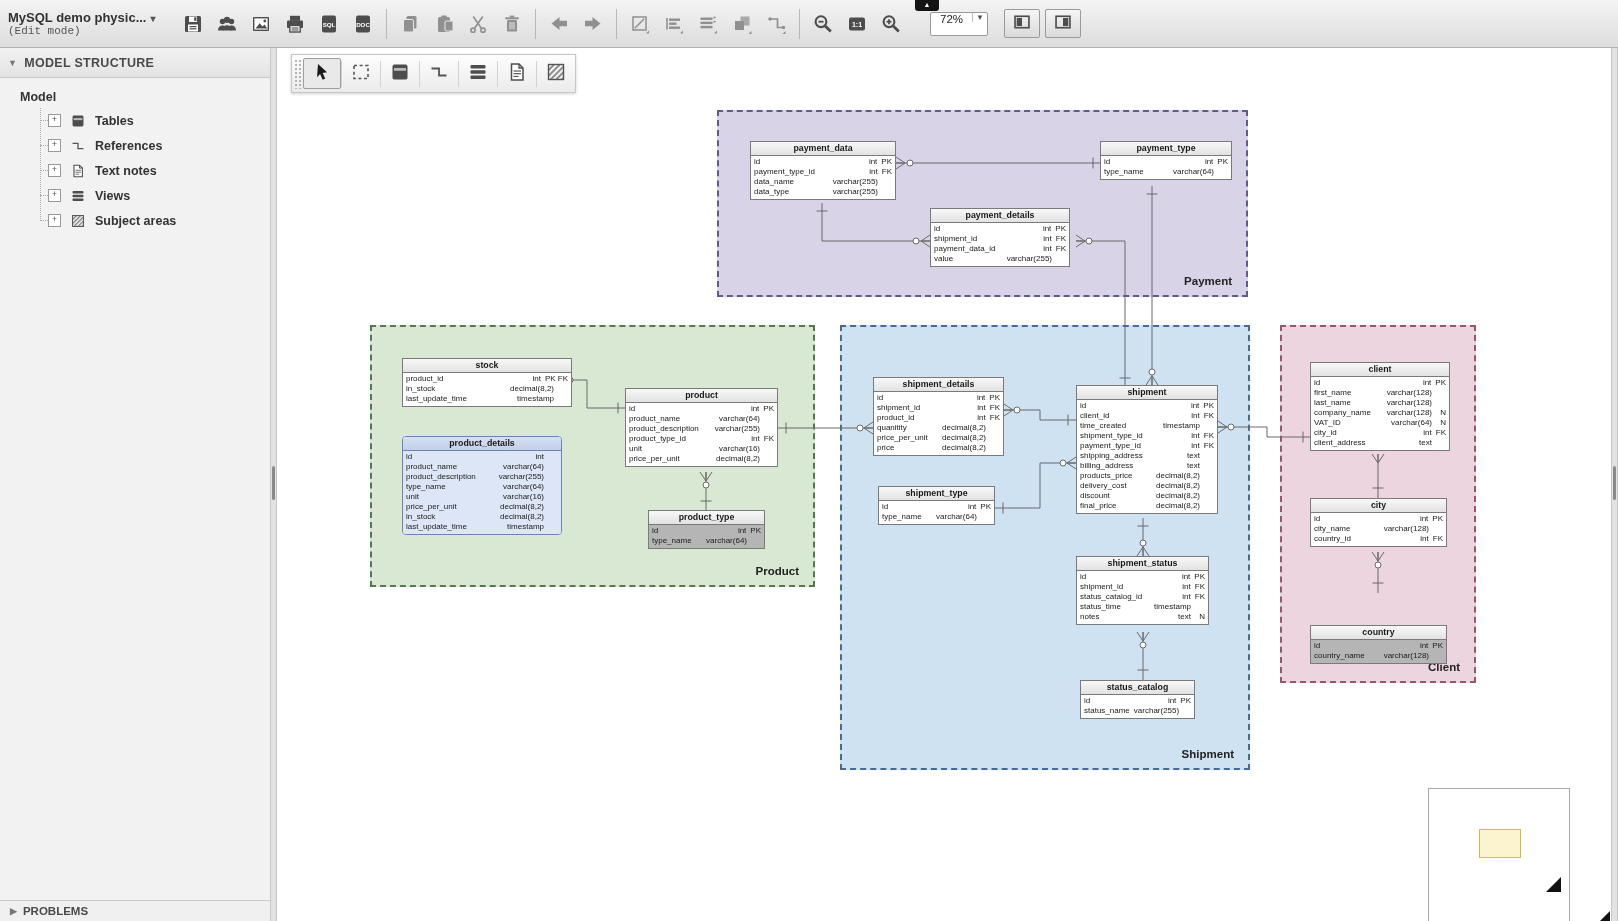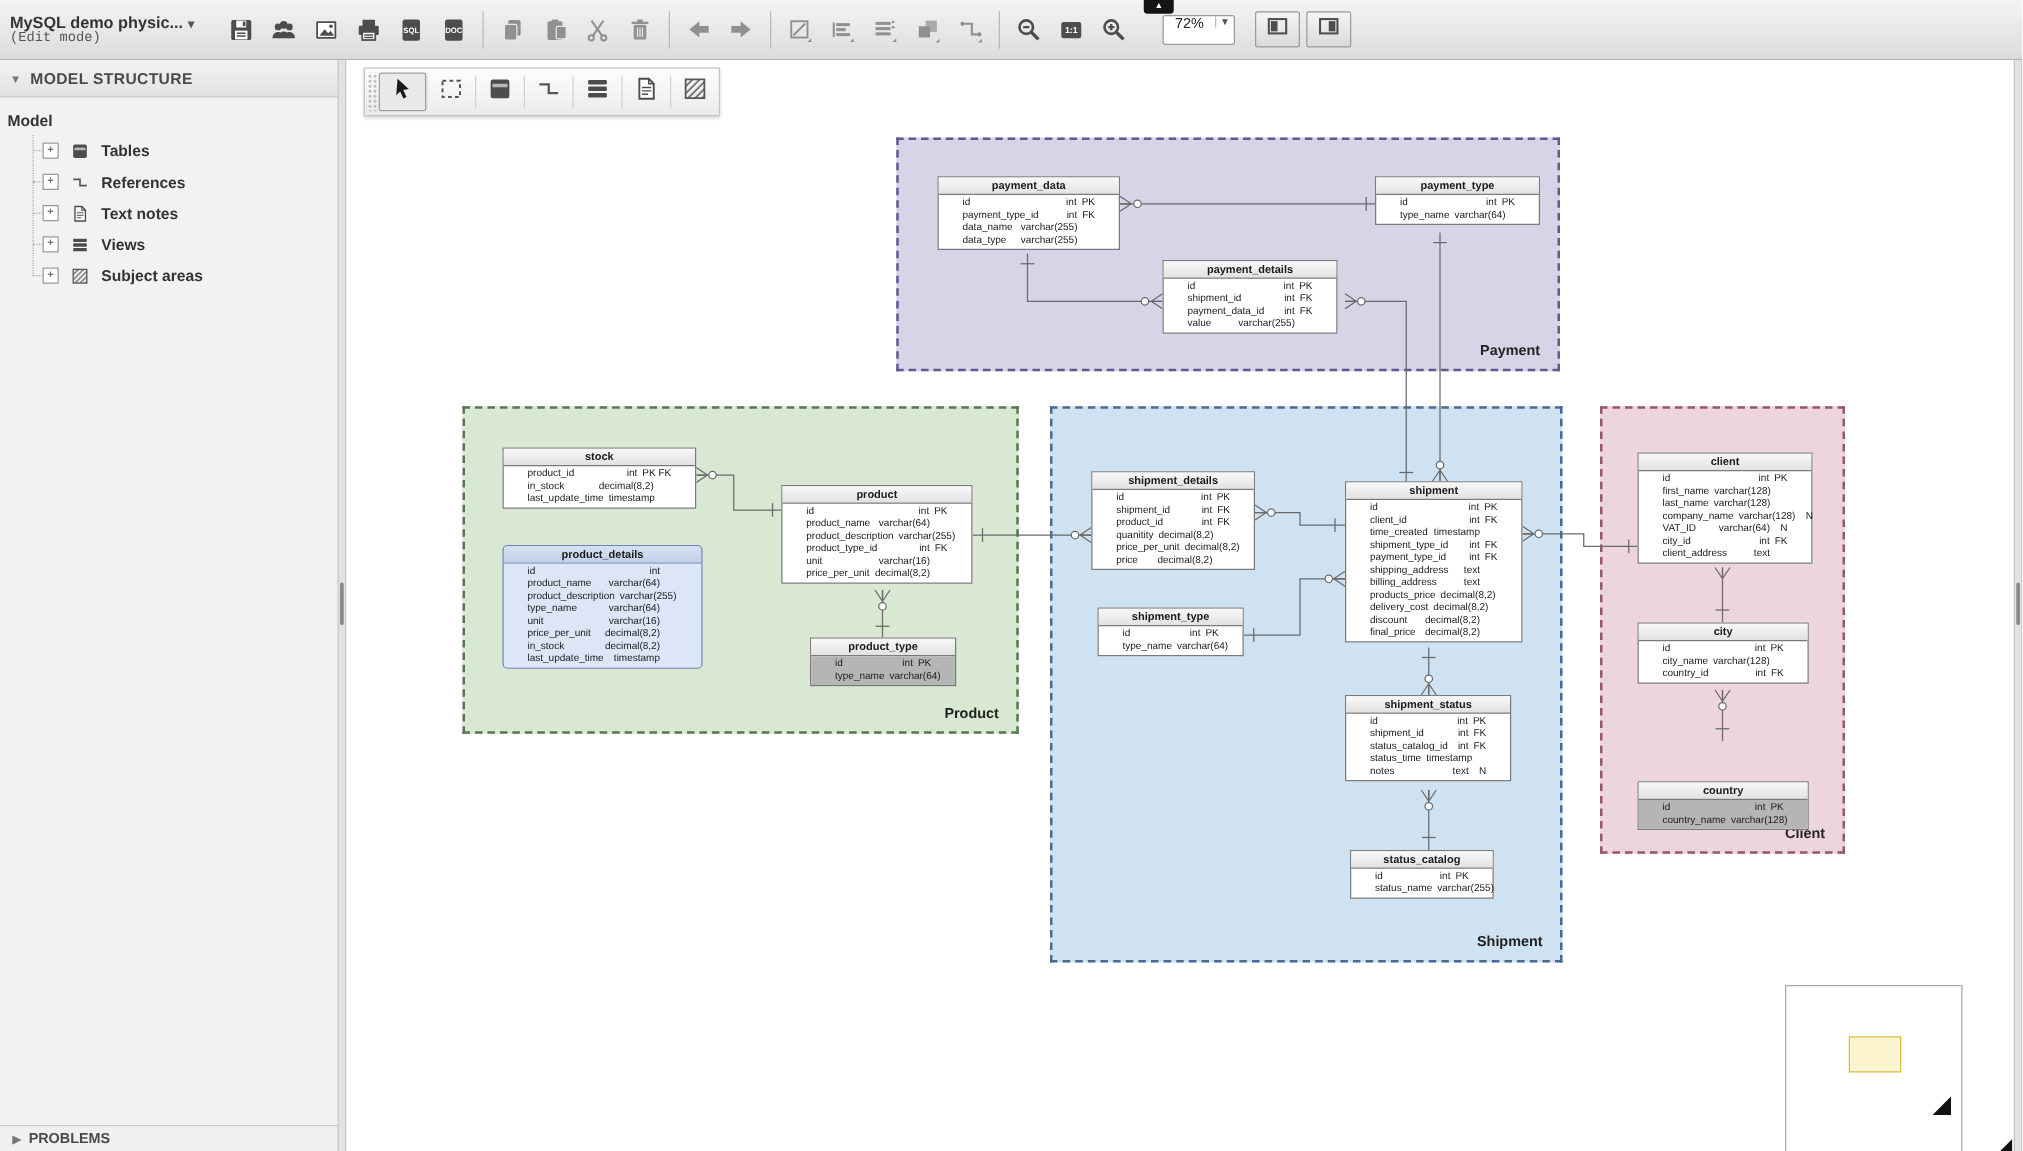--- a/index.html
+++ b/index.html
@@ -19,21 +19,21 @@
   .zoom-select .zval{flex:1;text-align:center;}
   .zoom-select .dd{width:14px;border-left:1px solid #bbb;color:#555;font-size:8px;text-align:center;}
   .panel-toggles{margin-left:16px;display:flex;gap:5px;}
   .pt-btn{width:34px;height:27px;border:1px solid #9a9a9a;border-radius:2px;background:linear-gradient(#f5f5f5,#dadada);display:flex;align-items:center;justify-content:center;cursor:pointer;color:#4d4d4d;}
   .collapse-tab{position:absolute;left:915px;top:0;width:24px;height:11px;background:#141414;color:#fff;border-radius:0 0 3px 3px;font-size:7px;line-height:10px;text-align:center;z-index:60;cursor:pointer;}
 
   
   .sidebar{position:absolute;left:0;top:48px;bottom:0;width:270px;background:#f2f2f2;z-index:30;}
   .sb-header{height:29px;background:linear-gradient(#f2f2f2,#e3e3e3);border-bottom:1px solid #c9c9c9;display:flex;align-items:center;padding-left:8px;font-size:12.5px;font-weight:bold;color:#4a4a4a;letter-spacing:.3px;}
   .sb-header .arr{font-size:9px;color:#777;margin-right:7px;}
-  .tree{padding:12px 0 0 6px;}
+  .tree{padding:12px 0 0 20px;}
   .tree-root{font-size:12.5px;font-weight:bold;color:#333;margin-bottom:4px;}
   .tree-items{position:relative;margin-left:12px;}
   .tree-items:before{content:"";position:absolute;left:8px;top:0;bottom:12px;border-left:1px dotted #aaa;}
   .tree-row{display:flex;align-items:center;height:25px;cursor:pointer;position:relative;}
   .tree-row:before{content:"";width:8px;border-top:1px dotted #aaa;margin-left:8px;}
   .expander{width:11px;height:11px;border:1px solid #999;background:#fff;color:#555;font-size:9px;line-height:9px;text-align:center;margin-right:9px;flex:0 0 auto;cursor:pointer;}
   .tree-ic{width:16px;height:16px;margin-right:9px;display:flex;align-items:center;justify-content:center;color:#555;}
   .tree-lbl{font-size:12.5px;font-weight:bold;color:#333;}
   .problems{position:absolute;left:0;right:0;bottom:0;height:20px;background:#f0f0f0;border-top:1px solid #c9c9c9;display:flex;align-items:center;padding-left:10px;font-size:11.5px;font-weight:bold;color:#4a4a4a;cursor:pointer;}
   .problems .arr{font-size:9px;color:#777;margin-right:6px;}
@@ -44,21 +44,21 @@
   .vd-right{right:0;}
 
   
   .canvas{position:absolute;left:277px;top:48px;right:8px;bottom:0;background:#fff;overflow:hidden;z-index:10;}
   .area{position:absolute;box-sizing:border-box;z-index:1;}
   .area-label{position:absolute;right:14px;bottom:8px;font-size:11.5px;font-weight:bold;color:#222;}
   #refs-svg{position:absolute;left:0;top:0;z-index:2;}
 
   .tbl{position:absolute;z-index:3;background:#fff;border:1px solid #7a7a7a;box-sizing:border-box;font-size:8px;color:#1a1a1a;cursor:move;}
   .tbl-h{height:13px;line-height:13px;text-align:center;font-weight:bold;font-size:8.8px;background:linear-gradient(#f8f8f8,#e2e2e2);border-bottom:1px solid #7a7a7a;white-space:nowrap;overflow:hidden;}
-  .tbl-b{padding:1px 16px 2px;}
+  .tbl-b{padding:1px 0 2px;}
   .trow{display:grid;grid-template-columns:1fr auto auto;column-gap:4px;padding:0 3px;line-height:10px;white-space:nowrap;}
   .trow .ck{text-align:right;min-width:10px;}
   .tbl.selected .tbl-b{background:#b5b5b5;}
   .tbl.view{border:1px solid #6b83b8;border-radius:4px;overflow:hidden;}
   .tbl.view .tbl-h{background:linear-gradient(#d7e0f2,#c3d0ea);border-bottom:1px solid #6b83b8;}
   .tbl.view .tbl-b{background:#dde6f6;}
 
   
   .cv-toolbar{position:absolute;left:14px;top:6px;height:37px;background:linear-gradient(#fdfdfd,#ebebeb);border:1px solid #c6c6c6;box-shadow:0 1px 3px rgba(0,0,0,.18);display:flex;align-items:center;z-index:20;}
   .cv-grip{width:9px;align-self:stretch;margin:3px 1px;background-image:radial-gradient(#b5b5b5 1px,transparent 1.2px);background-size:4px 4px;background-position:1px 1px;}
@@ -607,21 +607,21 @@
             <span class="ct">int</span>
             <span class="ck">FK</span>
           </div>
           <div class="trow">
             <span class="cn">value</span>
             <span class="ct">varchar(255)</span>
             <span class="ck"></span>
           </div>
         </div>
       </div>
-      <div class="tbl" style="left: 125px; top: 310px; width: 155px;">
+      <div class="tbl" style="left: 125px; top: 310px; width: 170px;">
         <div class="tbl-h">stock</div>
         <div class="tbl-b">
           <div class="trow">
             <span class="cn">product_id</span>
             <span class="ct">int</span>
             <span class="ck">PK FK</span>
           </div>
           <div class="trow">
             <span class="cn">in_stock</span>
             <span class="ct">decimal(8,2)</span>

